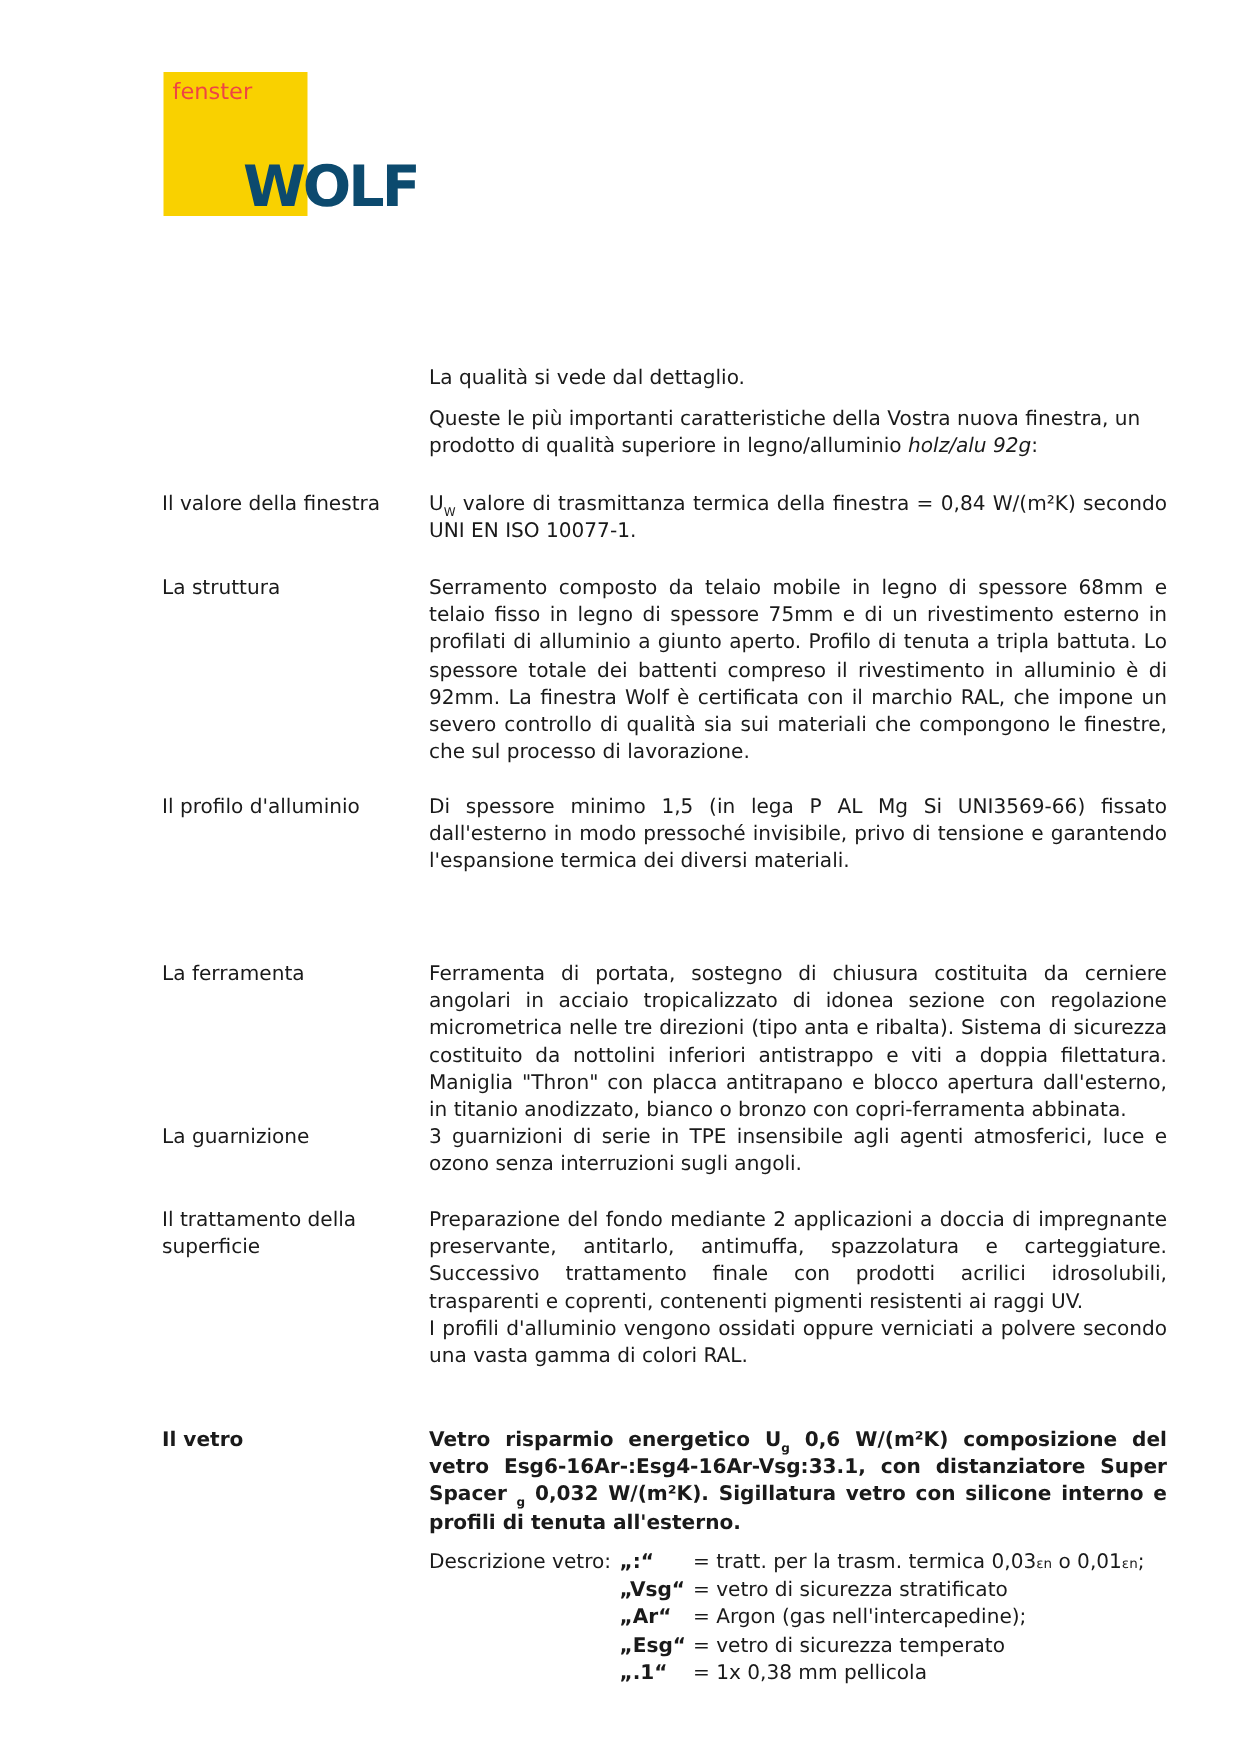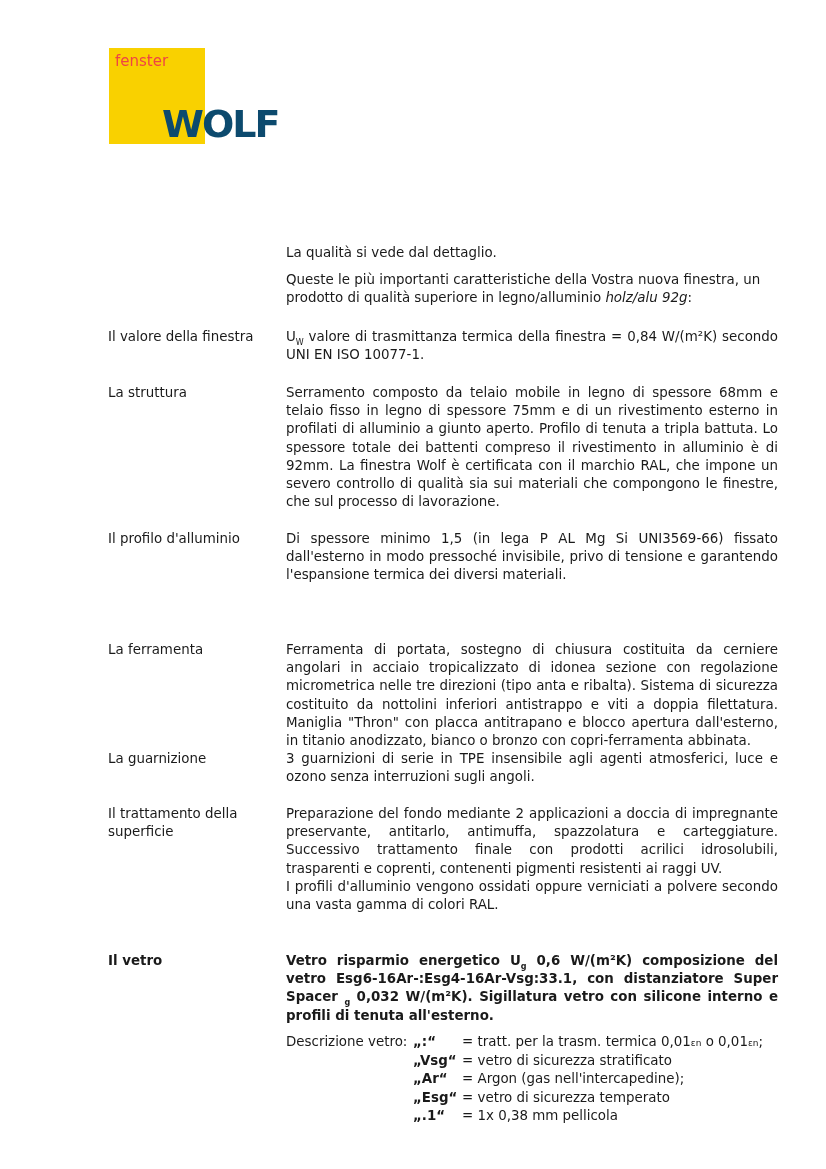--- a/index.html
+++ b/index.html
@@ -95,21 +95,21 @@
 
 <div class="row" style="top:952px;height:75px;font-weight:bold;">
   <div class="label">Il vetro</div>
   <div class="text"><span>Vetro risparmio energetico U</span><sub>g</sub><span> 0,6 W/(m²K) composizione del vetro Esg6-16Ar-:Esg4-16Ar-Vsg:33.1, con distanziatore Super Spacer </span><sub>g</sub><span> 0,032 W/(m²K). Sigillatura vetro con silicone interno e profili di tenuta all'esterno.</span></div>
 </div>
 
 <div class="desc">
   <div class="d-row">
     <span class="d-head">Descrizione vetro:</span>
     <span class="d-key">„:“</span>
-    <span class="d-val"><span>= tratt. per la trasm. termica 0,01</span><span class="eps">εn</span><span> o 0,01</span><span class="eps">εn</span><span>;</span></span>
+    <span class="d-val"><span>= tratt. per la trasm. termica 0,03</span><span class="eps">εn</span><span> o 0,01</span><span class="eps">εn</span><span>;</span></span>
   </div>
   <div class="d-row">
     <span class="d-key">„Vsg“</span>
     <span class="d-val">= vetro di sicurezza stratificato</span>
   </div>
   <div class="d-row">
     <span class="d-key">„Ar“</span>
     <span class="d-val">= Argon (gas nell'intercapedine);</span>
   </div>
   <div class="d-row">

